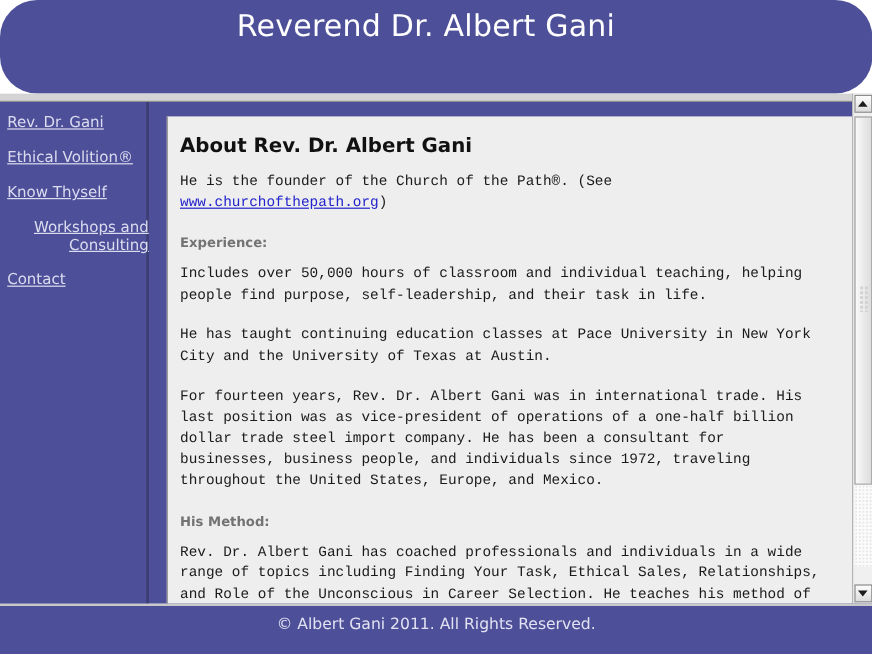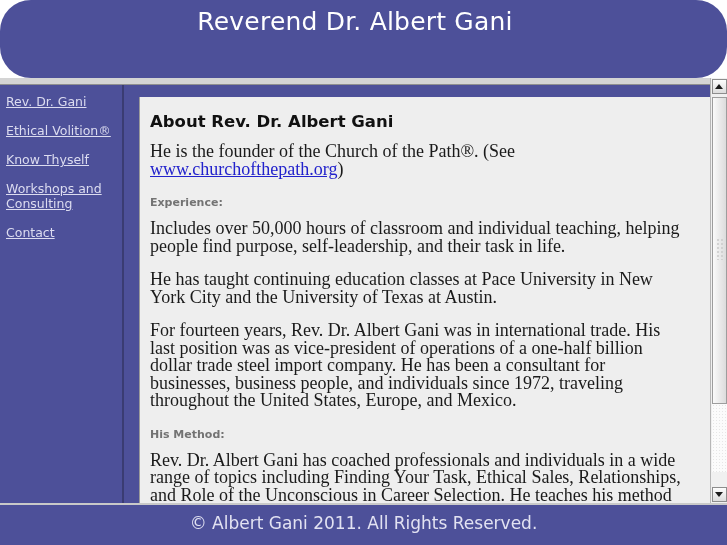--- a/index.html
+++ b/index.html
@@ -76,21 +76,21 @@
     display: block;
     color: #dcdcf0;
     font-size: 12.5px;
     line-height: 15px;
     text-decoration: underline;
     margin: 0 0 14px 0;
     cursor: pointer;
     width: 118px;
     font-family: "DejaVu Sans", sans-serif;
   }
-  .nav-item.two-line { margin-bottom: 14px; }
+  .nav-item.two-line { margin-bottom: 14px; text-align: right; }
 
   
   #content-pane {
     position: absolute;
     left: 139px; top: 12px;
     width: 588px;
     height: 418px;
     background: #eeeeee;
     border-left: 1px solid #9a9a9a;
     box-sizing: border-box;
@@ -109,25 +109,25 @@
     font-family: "DejaVu Sans", sans-serif;
   }
   h3.sub-title {
     font-size: 11px;
     font-weight: bold;
     color: #737373;
     margin: 18px 0 11px 0;
     font-family: "DejaVu Sans", sans-serif;
   }
   p.body-text {
-    font-size: 18px;
+    font-size: 12px;
     line-height: 17.5px;
     color: #1a1a1a;
     margin: 0 0 16px 0;
-    font-family: Liberation Serif, serif;
+    font-family: Liberation Mono, monospace;
   }
   a.inline-link {
     color: #2222cc;
     text-decoration: underline;
     cursor: pointer;
   }
 
   
   #content-scrollbar {
     position: absolute;
@@ -242,21 +242,21 @@
     background: #4d5099;
     border-top: 2px solid #c9c9c9;
     box-sizing: border-box;
   }
   #footer-text {
     position: absolute;
     left: 0; top: 8px;
     width: 727px;
     text-align: center;
     color: #e2e2f2;
-    font-size: 17px;
+    font-size: 13px;
     font-family: "DejaVu Sans", sans-serif;
   }
 </style>
 </head>
 <body>
 
 <div id="page">
 
   <div id="site-header">
     <div id="site-title">Reverend Dr. Albert Gani</div>

